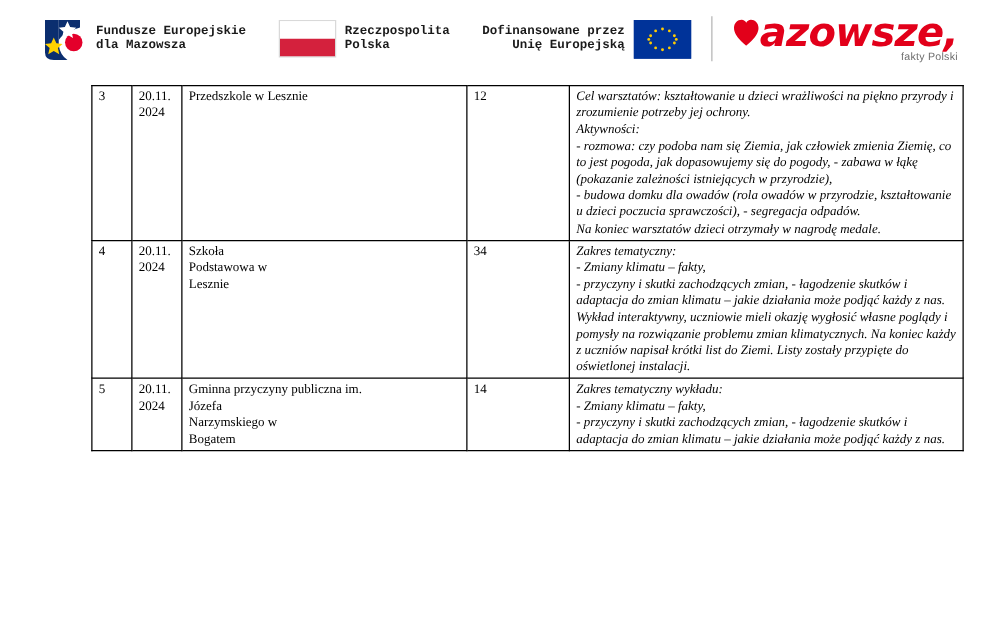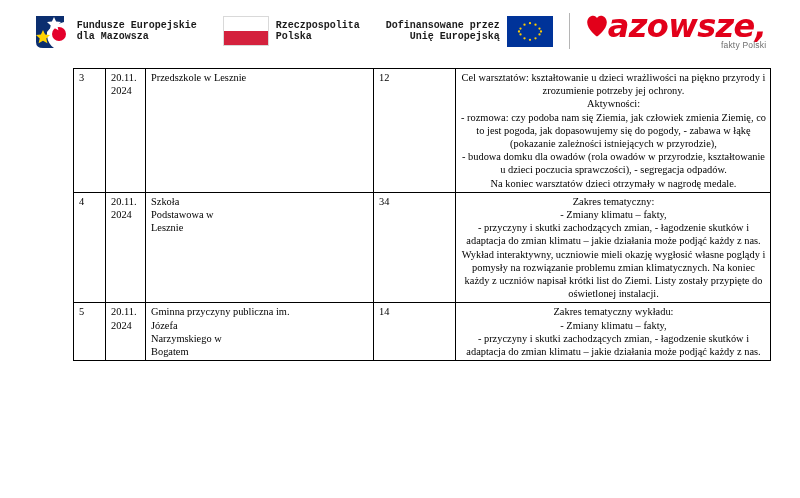--- a/index.html
+++ b/index.html
@@ -121,21 +121,21 @@
     word-wrap: break-word;
     overflow-wrap: break-word;
   }
   .col-no    { width: 32px; }
   .col-date  { width: 40px; }
   .col-place { width: 228px; }
   .col-count { width: 82px; }
   .col-desc  { width: 315px; }
 
   .cell-lines { white-space: pre-line; }
-  .desc-text  { white-space: pre-line; text-align: center; }
+  .desc-text  { white-space: pre-line; text-align: left; font-style: italic; }
 </style>
 </head>
 <body>
 
 <div class="logo-bar">
 
   <div class="logo-block">
     <span class="fe-emblem">
       <svg width="36" height="38" viewBox="0 0 36 38">
         <path d="M2 4 L2 30 Q2 36 9 36 L20 36 Q14 32 13 24 L13 4 Z" fill="#0b2e6f"></path>

